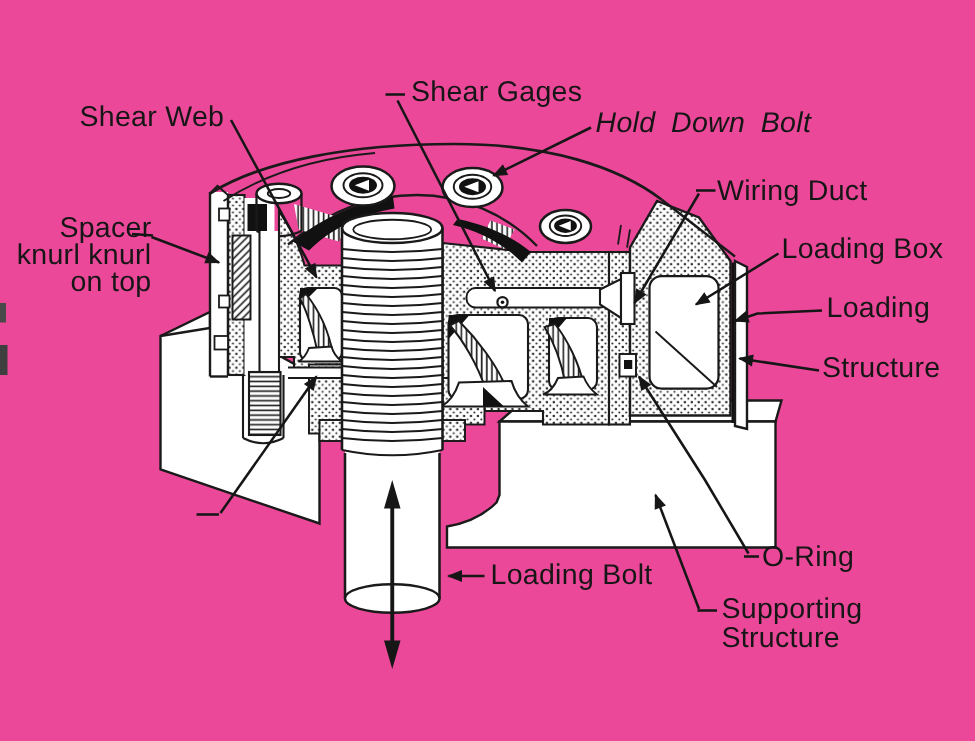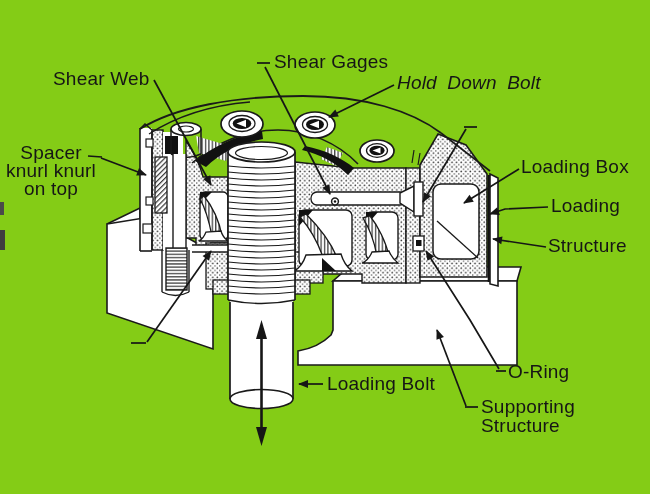--- a/index.html
+++ b/index.html
@@ -1,20 +1,20 @@
 <!DOCTYPE html>
 <html><head>
 <meta charset="utf-8">
 <style>
   html,body{margin:0;padding:0;background:#ffffff;}
-  #stage{position:relative;width:650px;height:494px;background:#84cc16;overflow:hidden;
+  #stage{position:relative;width:650px;height:494px;background:#ec4899;overflow:hidden;
          font-family:"Liberation Sans", sans-serif;}
   .lbl{position:absolute;color:#161616;font-size:19px;line-height:19px;white-space:nowrap;
        letter-spacing:0.2px;}
-  .lbl-center{text-align:center;white-space:normal;}
+  .lbl-center{text-align:right;white-space:normal;}
   #stage svg{position:absolute;left:0;top:0;}
   .wordspace{word-spacing:5px;font-style:italic;}
 </style>
 </head>
 <body>
 
 <div id="stage">
 
 <svg width="650" height="494" viewBox="0 0 650 494">
   <defs>
@@ -252,20 +252,21 @@
     <path d="M496,371 L506,371"></path>
     <path d="M499,369 L470,320 L426,251" marker-end="url(#arw)"></path>
     <path d="M465,407 L478,407"></path>
     <path d="M466,406 L437,330" marker-end="url(#arw)"></path>
   </g>
 </svg>
 
 <div class="lbl" style="left:53px;top:69px">Shear Web</div>
 <div class="lbl" style="left:274px;top:52px">Shear Gages</div>
 <div class="lbl wordspace" style="left:397px;top:73px">Hold Down Bolt</div>
+<div class="lbl" style="left:478px;top:118px">Wiring Duct</div>
 <div class="lbl" style="left:521px;top:157px">Loading Box</div>
 <div class="lbl" style="left:551px;top:196px">Loading</div>
 <div class="lbl" style="left:548px;top:236px">Structure</div>
 <div class="lbl lbl-center" style="left:1px;top:144px;width:100px;line-height:18px">
   <div>Spacer</div>
   <div>knurl knurl</div>
   <div>on top</div>
 </div>
 <div class="lbl" style="left:327px;top:374px">Loading Bolt</div>
 <div class="lbl" style="left:508px;top:362px">O-Ring</div>

